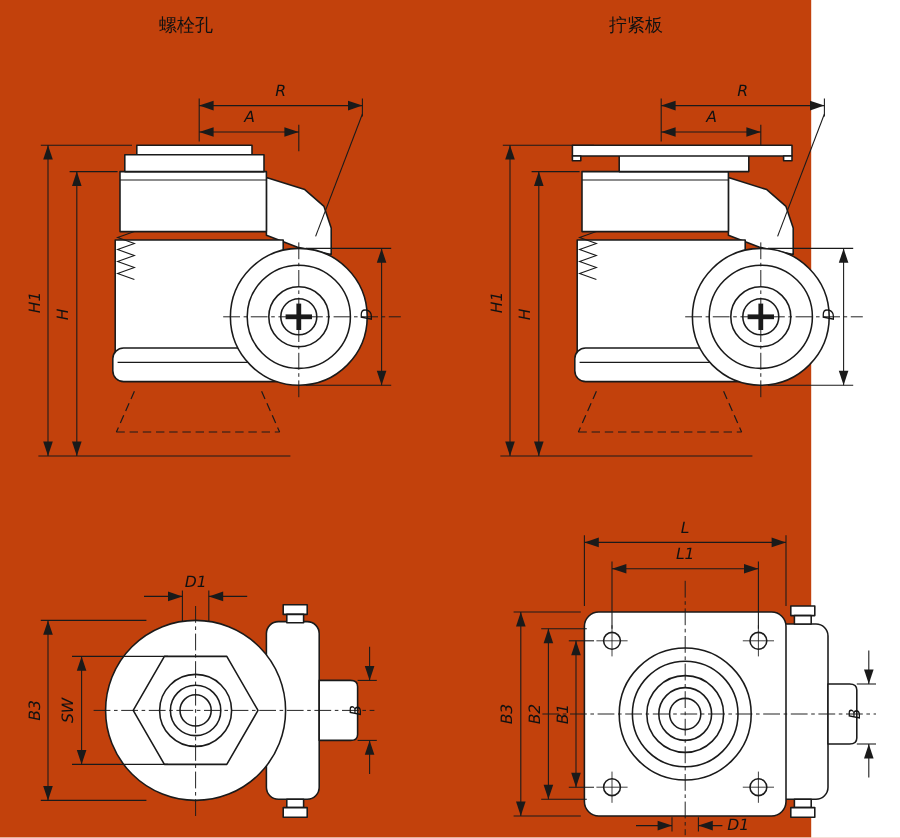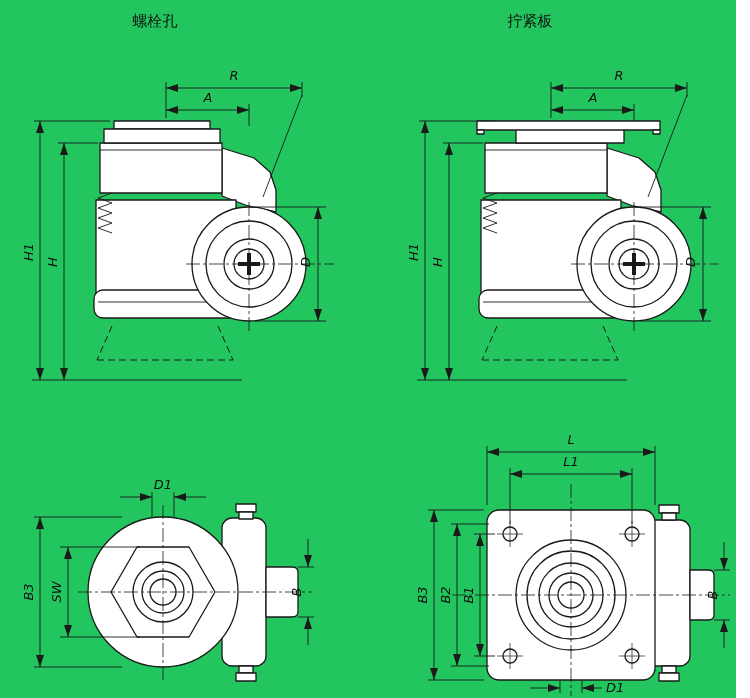--- a/index.html
+++ b/index.html
@@ -1,16 +1,16 @@
 <!DOCTYPE html>
 <html><head>
 <meta charset="utf-8">
 <style>
   html,body{margin:0;padding:0;background:#ffffff;}
-  .stage{width:736px;height:698px;background:#22c55e;position:relative;font-family:"DejaVu Sans",sans-serif;}
+  .stage{width:676px;height:698px;background:#c2410c;position:relative;font-family:"DejaVu Sans",sans-serif;}
   svg{display:block;}
   .ol  { fill:#ffffff; stroke:#1a1a1a; stroke-width:1.3; stroke-linejoin:round; }
   .thin{ fill:none;    stroke:#1a1a1a; stroke-width:0.9; }
   .cl  { fill:none;    stroke:#1a1a1a; stroke-width:0.8; stroke-dasharray:14 3 3 3; }
   .dash{ fill:none;    stroke:#1a1a1a; stroke-width:1;   stroke-dasharray:7 4; }
   .thick{ fill:none;   stroke:#1a1a1a; stroke-width:4; }
   .mark{ fill:none;    stroke:#1a1a1a; stroke-width:0.7; }
   .lbl { font:italic 13px "DejaVu Sans",sans-serif; fill:#111; text-anchor:middle; }
   .title{ font:15px "DejaVu Sans",sans-serif; fill:#111; text-anchor:middle; }
 </style>

